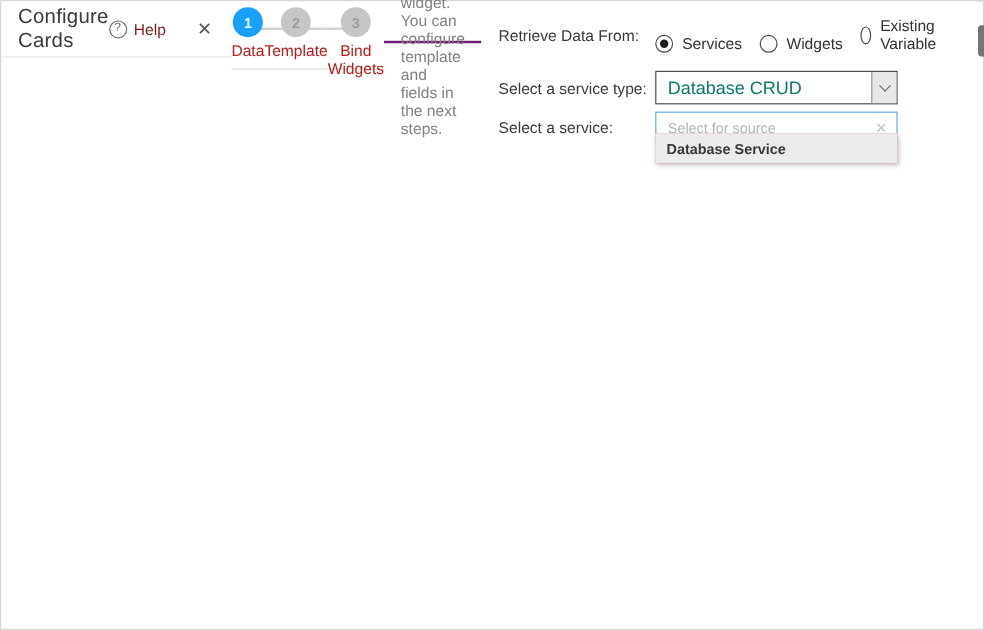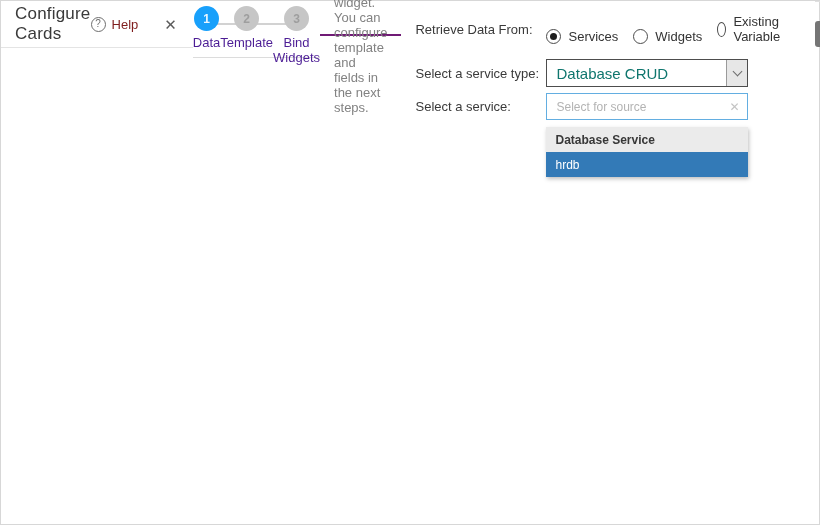--- a/index.html
+++ b/index.html
@@ -51,21 +51,21 @@
   .step:first-child .line.left, .step:last-child .line.right { display: none; }
   .step-circle {
     position: relative; z-index: 1;
     width: 25px; height: 25px; border-radius: 50%;
     margin: 0 auto;
     display: flex; align-items: center; justify-content: center;
     font-size: 12px; font-weight: bold;
   }
   .step-circle.active   { background: #18a0fb; color: #eaf6ff; }
   .step-circle.inactive { background: #c6c6c6; color: #9e9e9e; }
-  .step-label { margin-top: 4px; font-size: 13px; color: #4c1d95; }
+  .step-label { margin-top: 4px; font-size: 13px; color: #b91c1c; }
 
   
   .desc {
     height: 35px; flex: 0 0 35px;
     display: flex; align-items: center;
     padding: 0 14px;
     border-bottom: 2px solid #701a75;
     font-size: 13px; color: #828282;
   }
 
@@ -113,21 +113,21 @@
   }
   .srch input {
     flex: 1; border: none; outline: none; background: transparent;
     font-family: inherit; font-size: 12px; color: #333; padding: 0 0 0 9px;
   }
   .srch input::placeholder { color: #b3b3b3; }
   .clear-x { font-size: 12px; color: #c3c3c3; padding: 0 8px; cursor: pointer; line-height: 1; }
 
   
   .dd {
-    position: absolute; left: 145px; top: 126px;
+    position: absolute; left: 145px; top: 110px;
     width: 202px; background: #ec4899;
     box-shadow: 1px 2px 4px rgba(0,0,0,.25);
     z-index: 5;
   }
   .dd-group {
     height: 25px; background: #ebebeb;
     display: flex; align-items: center; padding-left: 9px;
     font-size: 12px; font-weight: bold; color: #383838;
   }
   .dd-item {
@@ -223,21 +223,20 @@
     <div class="frow r3">
       <div class="flabel">Select a service:</div>
       <div class="srch">
         <input type="text" placeholder="Select for source" style="">
         <span class="clear-x">✕</span>
       </div>
     </div>
 
     <div class="dd">
       <div class="dd-group">Database Service</div>
-      <div class="dd-item hl">hrdb</div>
     </div>
 
   </div>
 
   <div class="ftr">
     <button class="btn btn-cancel">Cancel</button>
     <button class="btn btn-next" disabled="">Next</button>
   </div>
 
 </div>

